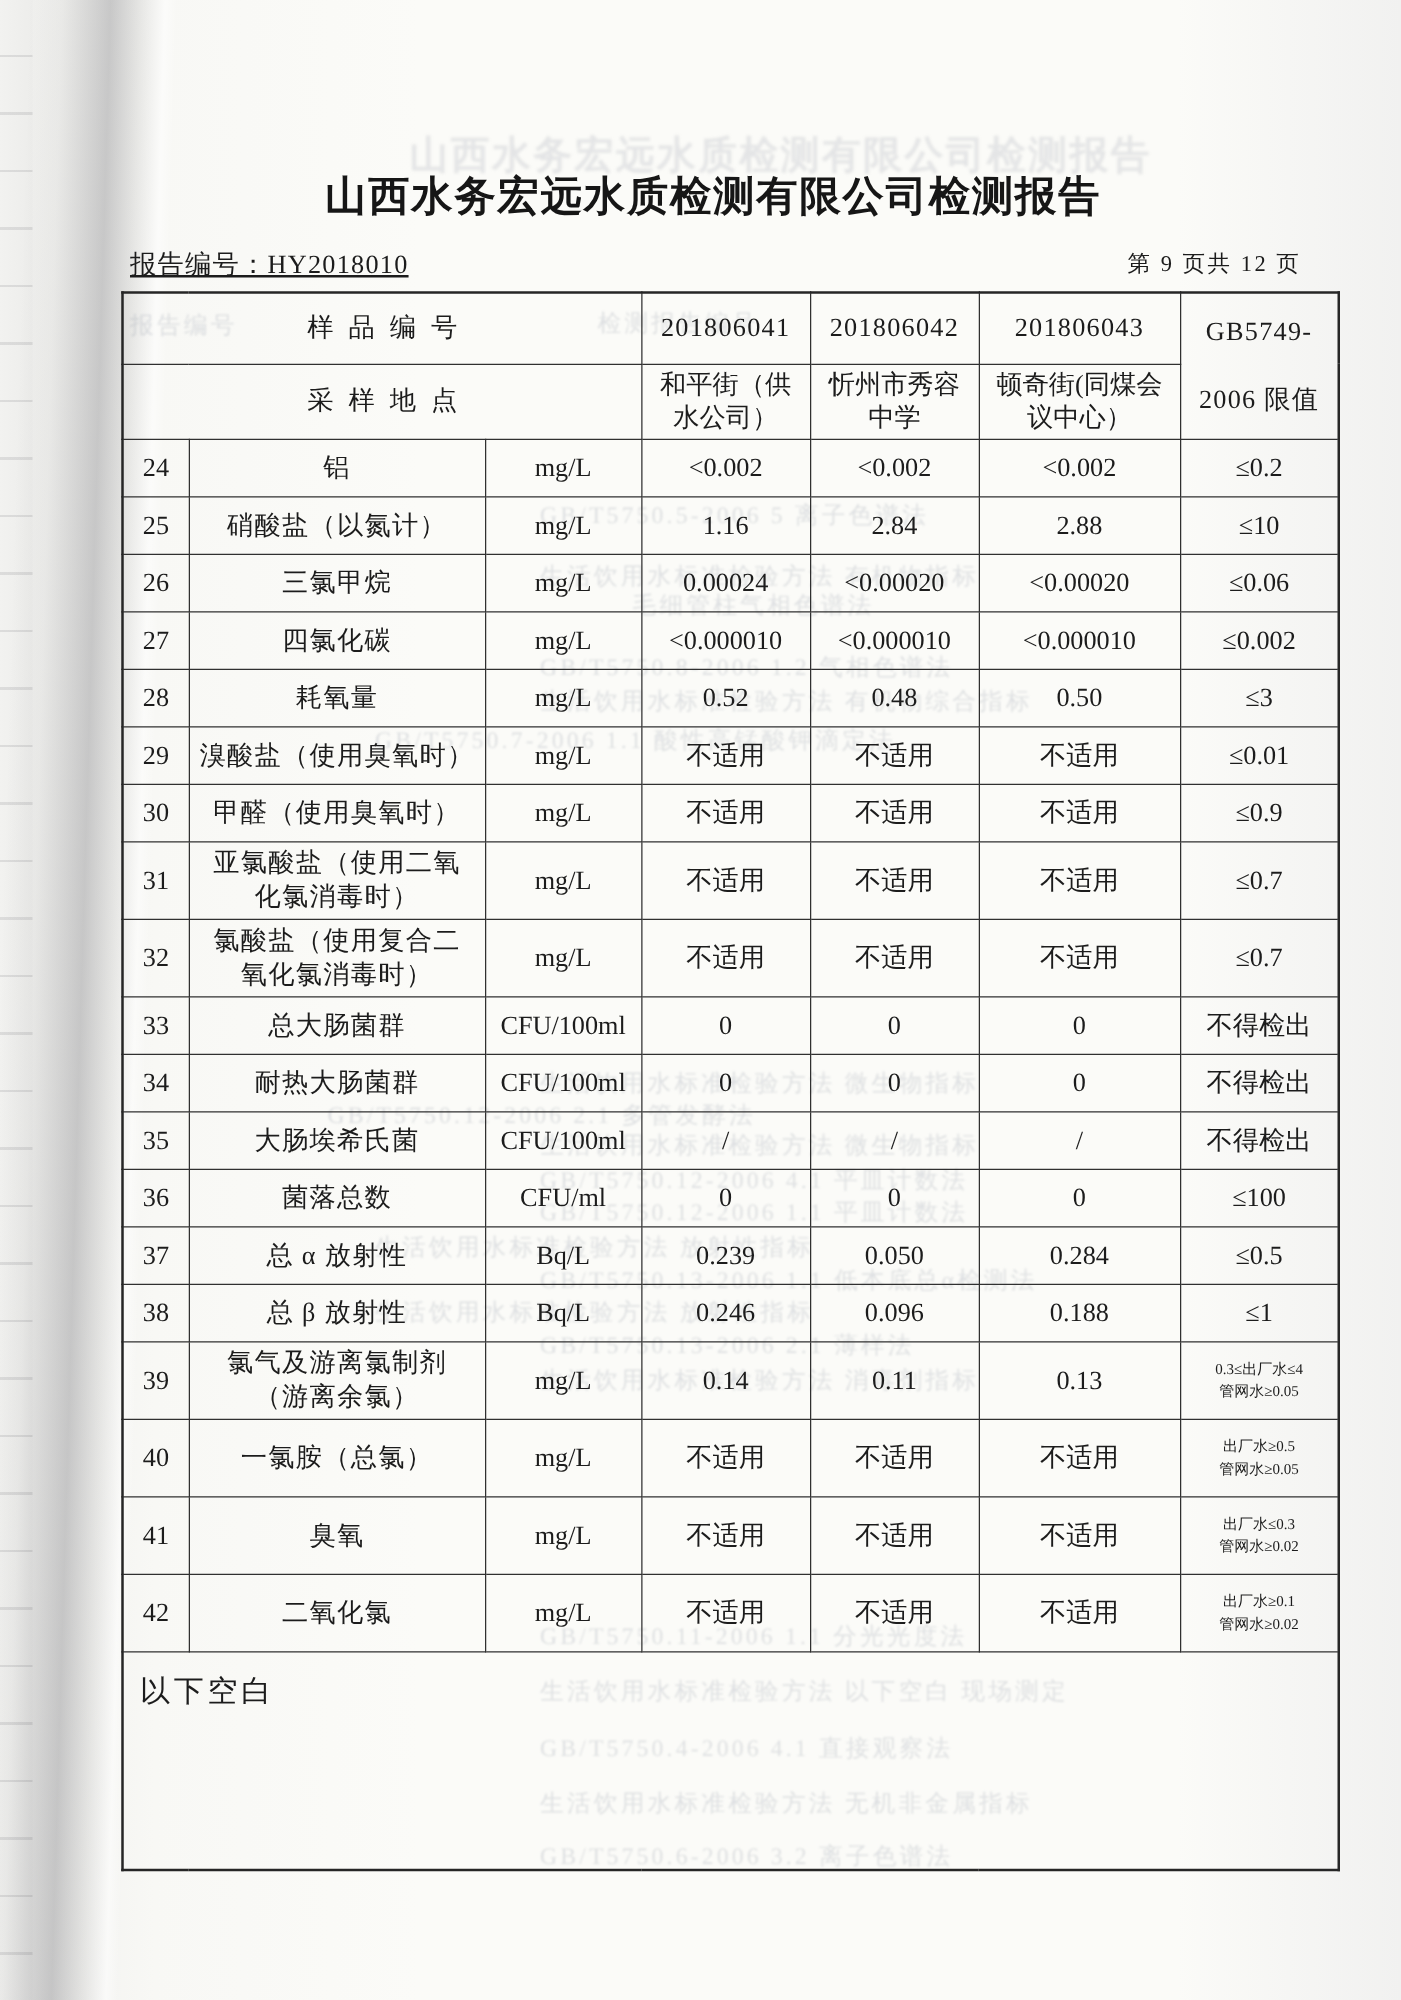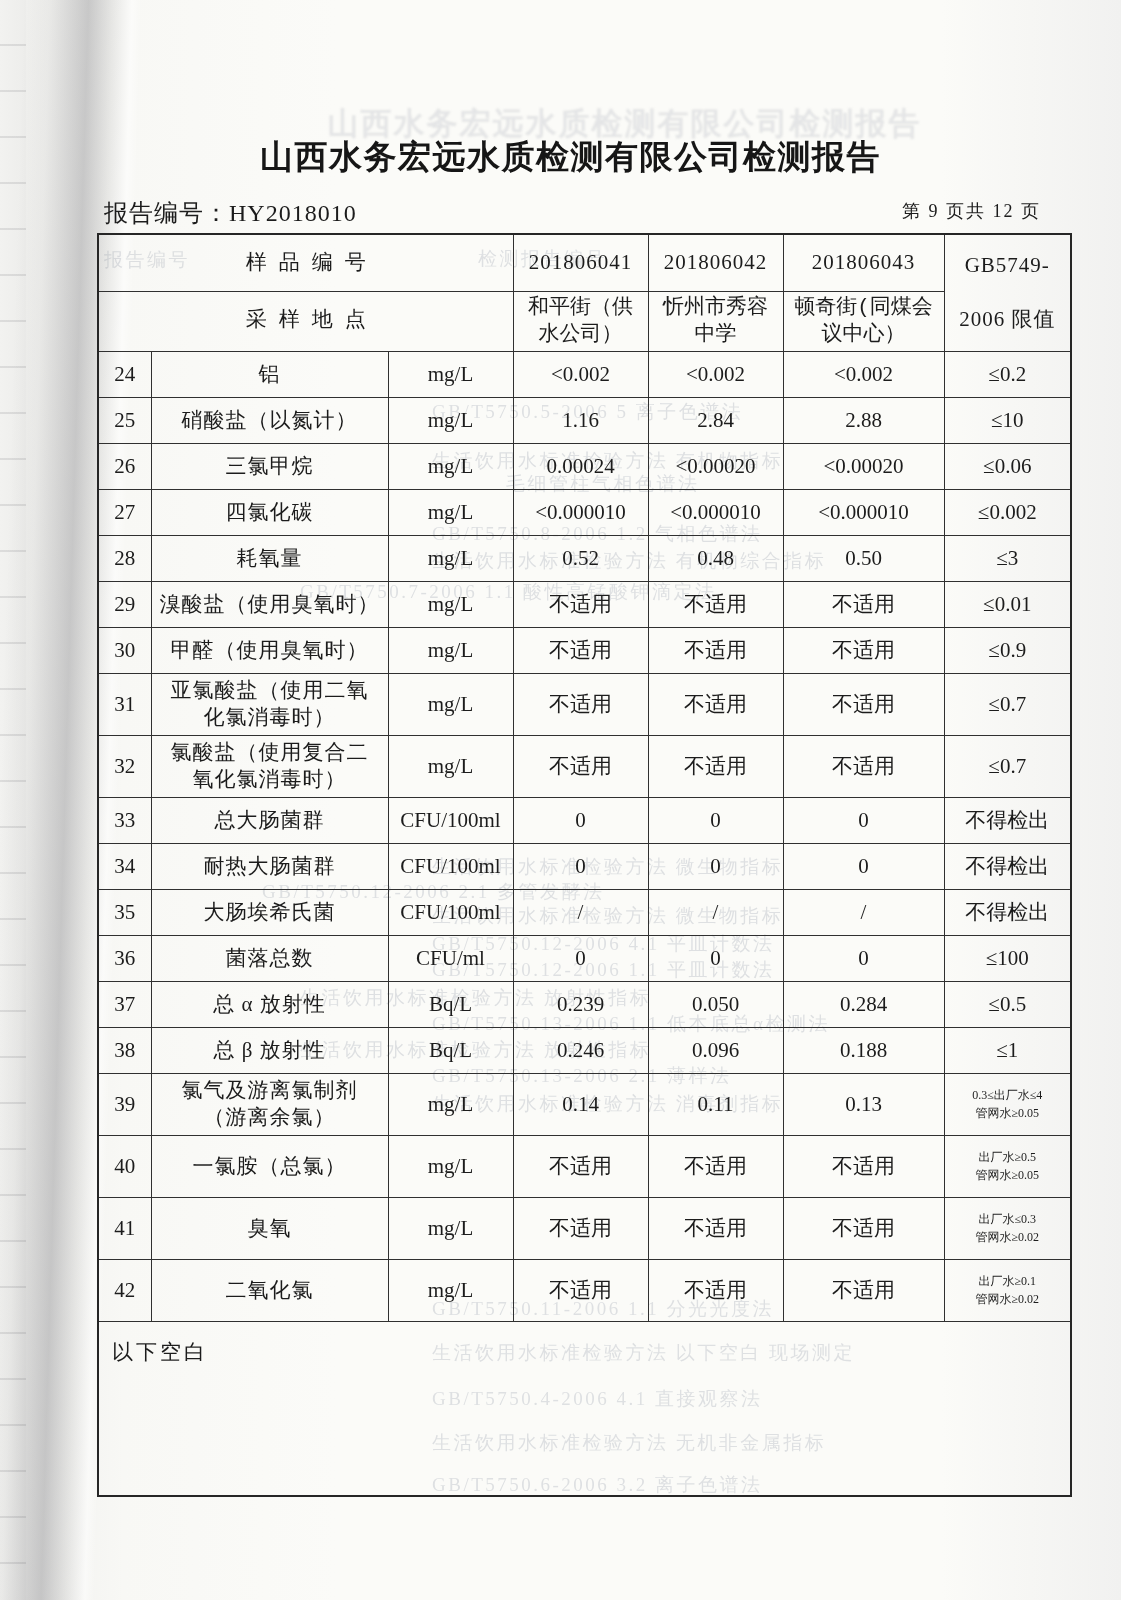--- a/index.html
+++ b/index.html
@@ -31,45 +31,45 @@
     box-sizing:border-box;padding-left:128px;
     font-family:"Liberation Sans","DejaVu Sans",sans-serif;font-size:31px;font-weight:700;
     letter-spacing:2px;color:rgba(118,126,140,.17);filter:blur(1.1px);white-space:nowrap;
   }
   .title{
     position:absolute;top:135px;left:0;width:100%;margin:0;z-index:2;text-align:center;
     box-sizing:border-box;padding-left:20px;
     font-family:"Liberation Sans","DejaVu Sans",sans-serif;
     font-size:33px;font-weight:700;letter-spacing:1.5px;color:#161616;white-space:nowrap;
   }
-  .meta-left{position:absolute;top:197px;left:104px;z-index:2;font-size:24px;letter-spacing:1px;}
+  .meta-left{position:absolute;top:197px;left:104px;z-index:2;font-size:21px;letter-spacing:1px;text-decoration:underline;}
   .meta-right{position:absolute;top:199px;right:80px;z-index:2;font-size:18px;letter-spacing:2px;}
   table.report{
     position:absolute;top:233px;left:97px;width:973px;z-index:2;
     border-collapse:collapse;table-layout:fixed;background:transparent;
     border:2.5px solid #262626;
   }
   table.report td{
     border:1.5px solid #303030;text-align:center;vertical-align:middle;
     font-size:21px;padding:2px 3px;overflow:hidden;line-height:1.32;
   }
   tr.hdr{height:57px;}
-  tr.hdr2{height:57px;font-family:Liberation Mono, monospace;}
+  tr.hdr2{height:57px;}
   tr.data{height:46px;}
   tr.data.tall{height:62px;}
   .hdr-label{letter-spacing:12px;text-indent:12px;}
   .sample-id{font-size:22px;letter-spacing:1px;}
   .loc{font-size:21px;}
   .limit-hdr{font-size:22px;letter-spacing:1px;}
   .limit-hdr .l1{margin-bottom:26px;}
   .cell-name{text-align:left;padding-left:13px;letter-spacing:1px;}
   .cell-limit.small{font-size:12px;line-height:1.5;letter-spacing:0;padding:1px 1px;}
   tr.blank-row td{
     height:156px;vertical-align:top;text-align:left;
-    padding:17px 0 0 13px;font-size:21px;letter-spacing:3px;
+    padding:17px 0 0 13px;font-size:24px;letter-spacing:3px;
   }
 </style>
 </head>
 <body>
 
 <div class="scan">
   <div class="side-page"></div>
   <div class="gutter"></div>
   <div id="ghosts">
       <div class="ghost" style="left: 478px; top: 246px;">检测报告编号</div>

